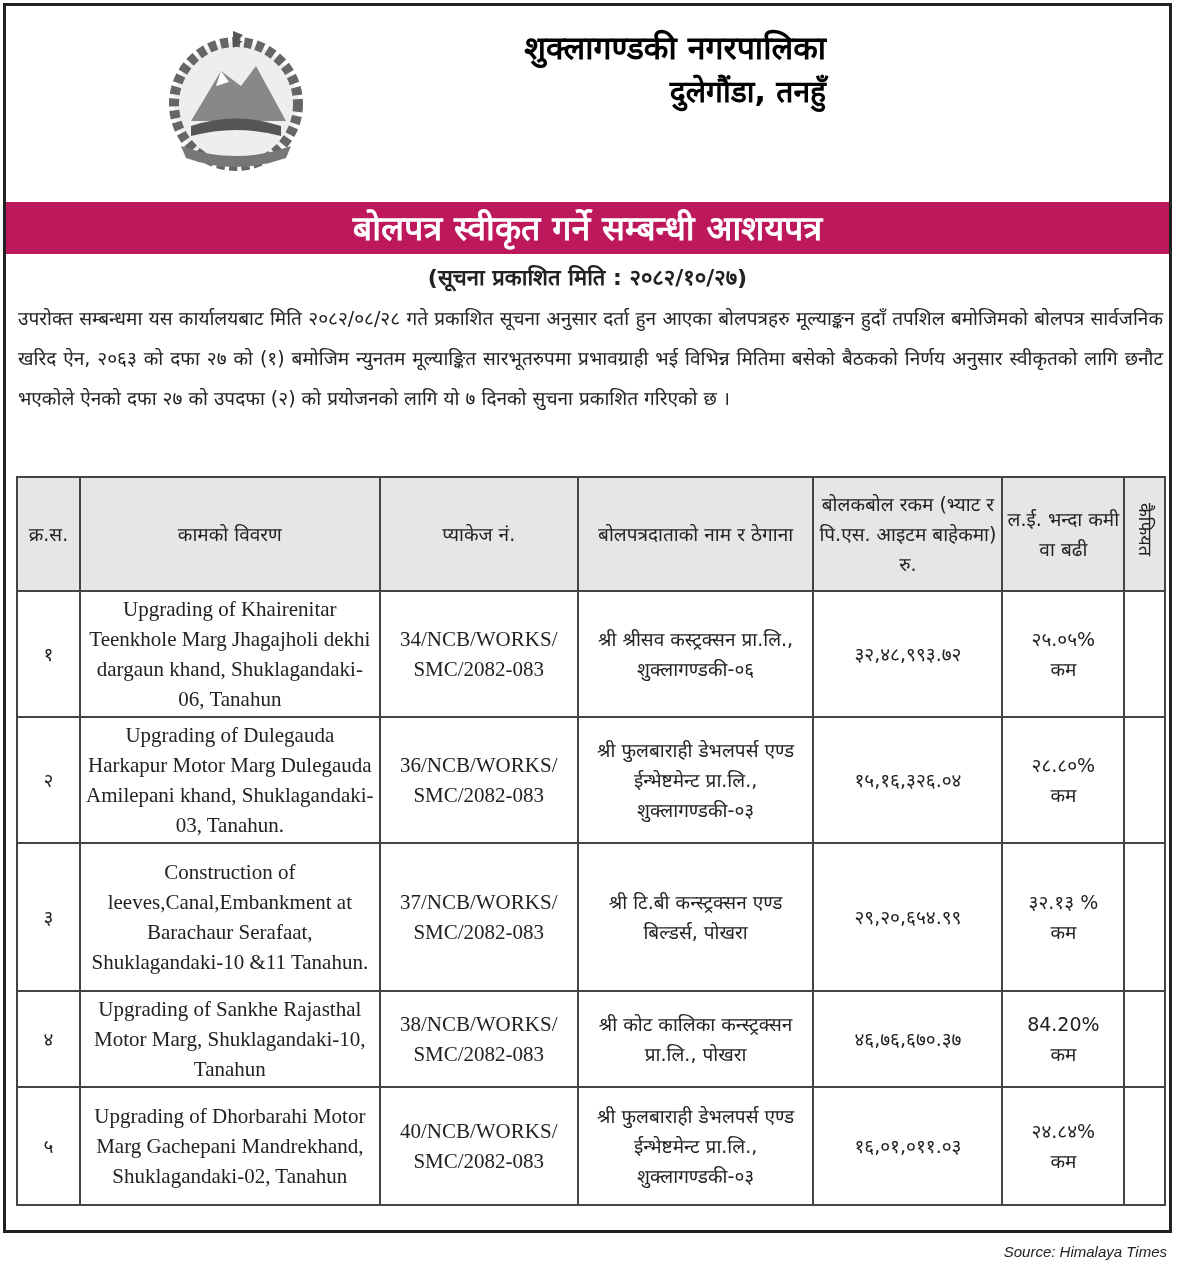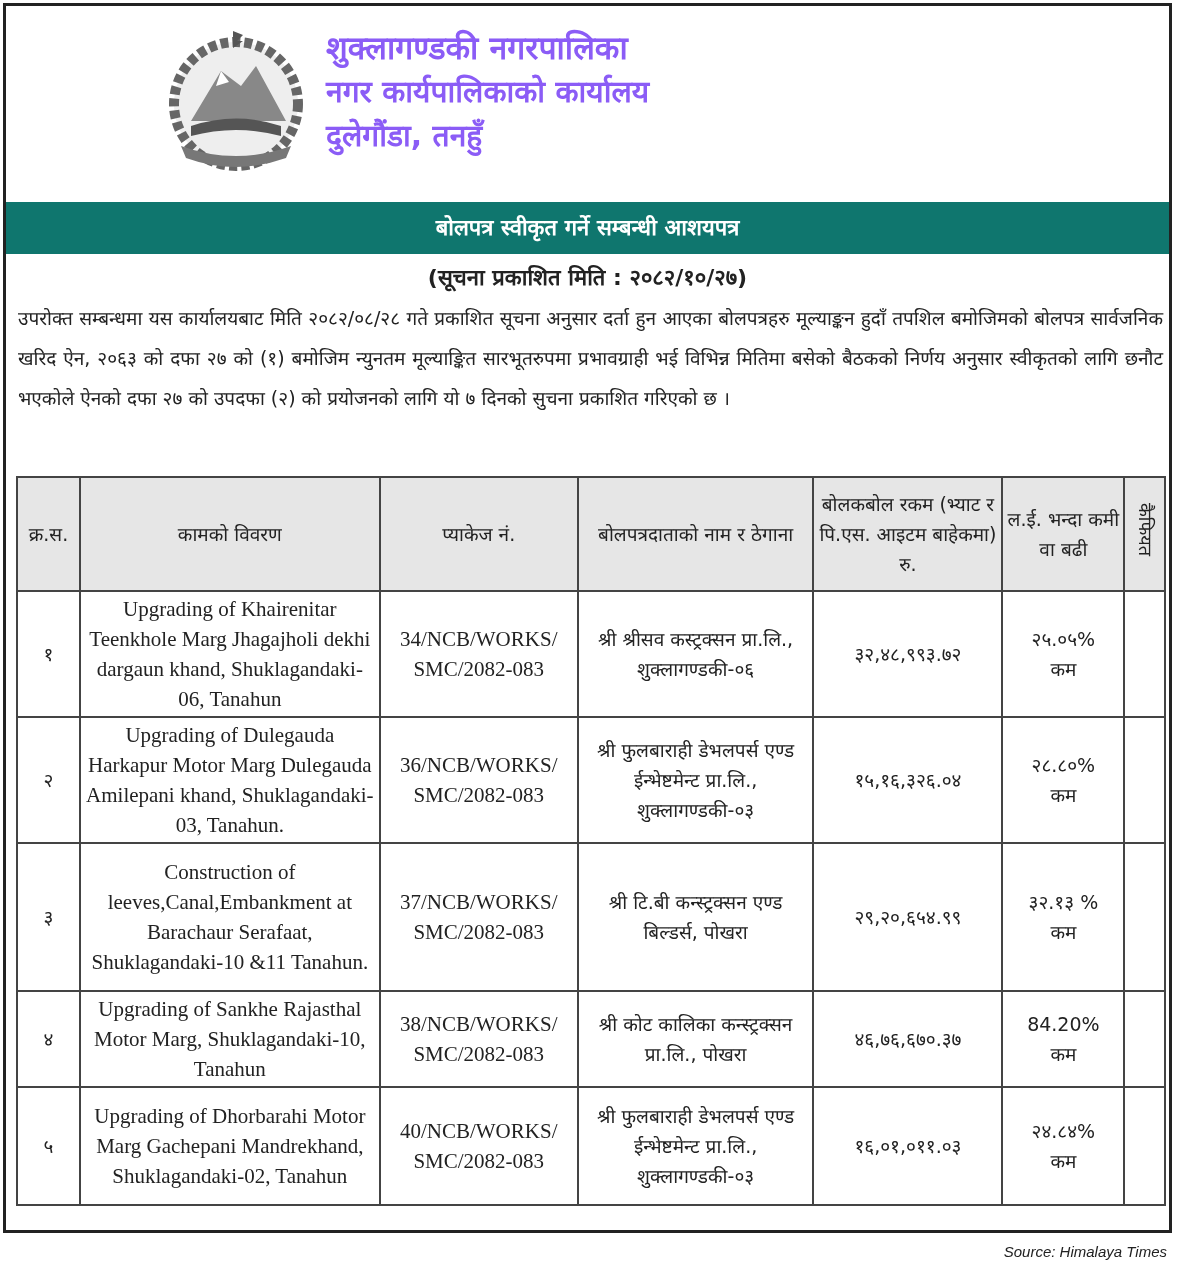--- a/index.html
+++ b/index.html
@@ -1,23 +1,23 @@
 <!DOCTYPE html>
 <html><head>
 <meta charset="utf-8">
 <style>
   html,body{margin:0;padding:0;background:#fff;}
   body{width:1181px;height:1268px;position:relative;font-family:"DejaVu Sans",sans-serif;color:#222;overflow:hidden;}
   .frame{position:absolute;left:3px;top:3px;width:1169px;height:1230px;border:3px solid #222;box-sizing:border-box;background:#fff;}
   .header{position:absolute;left:0;top:0;width:100%;height:195px;}
   .emblem{position:absolute;left:155px;top:20px;width:150px;height:150px;}
-  .htitle{position:absolute;left:320px;top:20px;width:500px;text-align:left;font-weight:bold;color:#8b5cf6;}
+  .htitle{position:absolute;left:320px;top:20px;width:500px;text-align:right;font-weight:bold;color:#000000;}
   .htitle div{line-height:44px;font-size:30px;}
   .htitle .l1{font-size:32px;}
-  .banner{position:absolute;left:0;top:196px;width:100%;height:52px;background:#0f766e;color:#fff;text-align:center;font-size:22px;font-weight:bold;line-height:52px;}
+  .banner{position:absolute;left:0;top:196px;width:100%;height:52px;background:#be185d;color:#fff;text-align:center;font-size:34px;font-weight:bold;line-height:52px;}
   .subtitle{position:absolute;left:0;top:255px;width:100%;text-align:center;font-size:22px;font-weight:bold;}
   .para{position:absolute;left:12px;top:292px;width:1145px;font-size:19px;line-height:40px;text-align:justify;}
   table.t{position:absolute;left:10px;top:470px;width:1150px;border-collapse:collapse;font-size:19px;}
   table.t th{background:#e6e6e6;font-weight:normal;border:2px solid #444;padding:4px;height:104px;vertical-align:middle;text-align:center;line-height:30px;}
   table.t td{border:2px solid #444;padding:2px 4px;text-align:center;vertical-align:middle;line-height:30px;margin-left:20px;}
   td.desc{font-family:"Liberation Serif",serif;font-size:21px;line-height:30px;}
   td.pkg{font-family:"Liberation Serif",serif;font-size:21px;}
   .vert{writing-mode:vertical-rl;font-size:18px;}
   .sign{position:absolute;right:14px;top:1188px;font-size:23px;}
   .source{position:absolute;right:14px;top:1243px;font-size:15px;font-style:italic;font-family:Liberation Sans, sans-serif;}
@@ -30,21 +30,20 @@
     <svg class="emblem" viewBox="0 0 150 150">
       <circle cx="75" cy="78" r="62" fill="#eee" stroke="#666" stroke-width="10" stroke-dasharray="8 4"></circle>
       <polygon points="30,95 60,45 80,60 95,40 125,95" fill="#888"></polygon>
       <polygon points="55,60 60,45 68,56" fill="#fff"></polygon>
       <path d="M30 100 Q75 85 120 100 L120 110 Q75 98 30 110 Z" fill="#555"></path>
       <path d="M20 120 Q75 140 130 120 L125 132 Q75 150 25 132 Z" fill="#777"></path>
       <polygon points="72,5 72,22 82,15 76,15 82,9" fill="#555"></polygon>
     </svg>
     <div class="htitle">
       <div class="l1">शुक्लागण्डकी नगरपालिका</div>
-      <div>नगर कार्यपालिकाको कार्यालय</div>
       <div>दुलेगौंडा, तनहुँ</div>
     </div>
   </div>
 
   <div class="banner">बोलपत्र स्वीकृत गर्ने सम्बन्धी आशयपत्र</div>
   <div class="subtitle">(सूचना प्रकाशित मिति : २०८२/१०/२७)</div>
   <div class="para">उपरोक्त सम्बन्धमा यस कार्यालयबाट मिति २०८२/०८/२८ गते प्रकाशित सूचना अनुसार दर्ता हुन आएका बोलपत्रहरु मूल्याङ्कन हुदाँ तपशिल बमोजिमको बोलपत्र सार्वजनिक खरिद ऐन, २०६३ को दफा २७ को (१) बमोजिम न्युनतम मूल्याङ्कित सारभूतरुपमा प्रभावग्राही भई विभिन्न मितिमा बसेको बैठकको निर्णय अनुसार स्वीकृतको लागि छनौट भएकोले ऐनको दफा २७ को उपदफा (२) को प्रयोजनको लागि यो ७ दिनको  सुचना प्रकाशित गरिएको छ ।</div>
 
   <table class="t">
     <colgroup>

